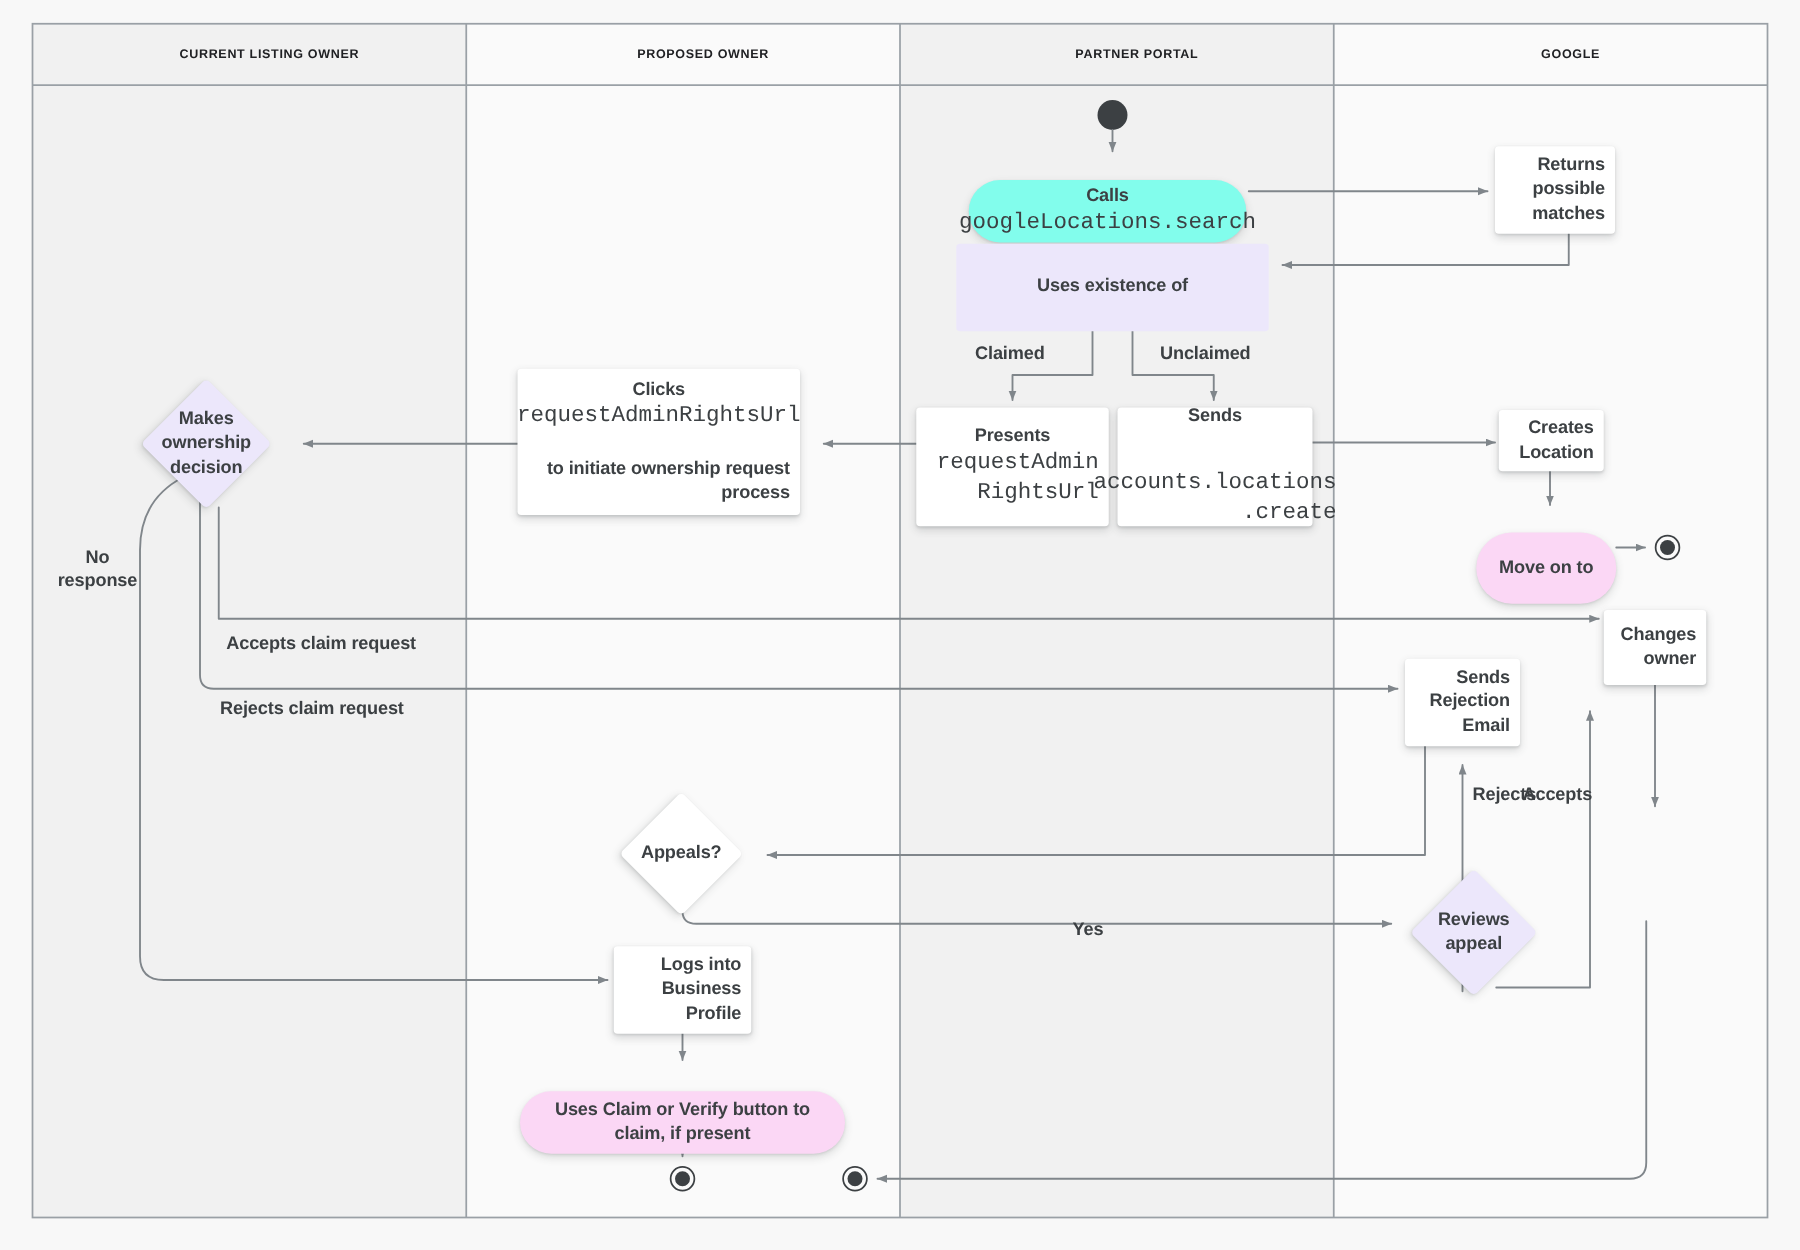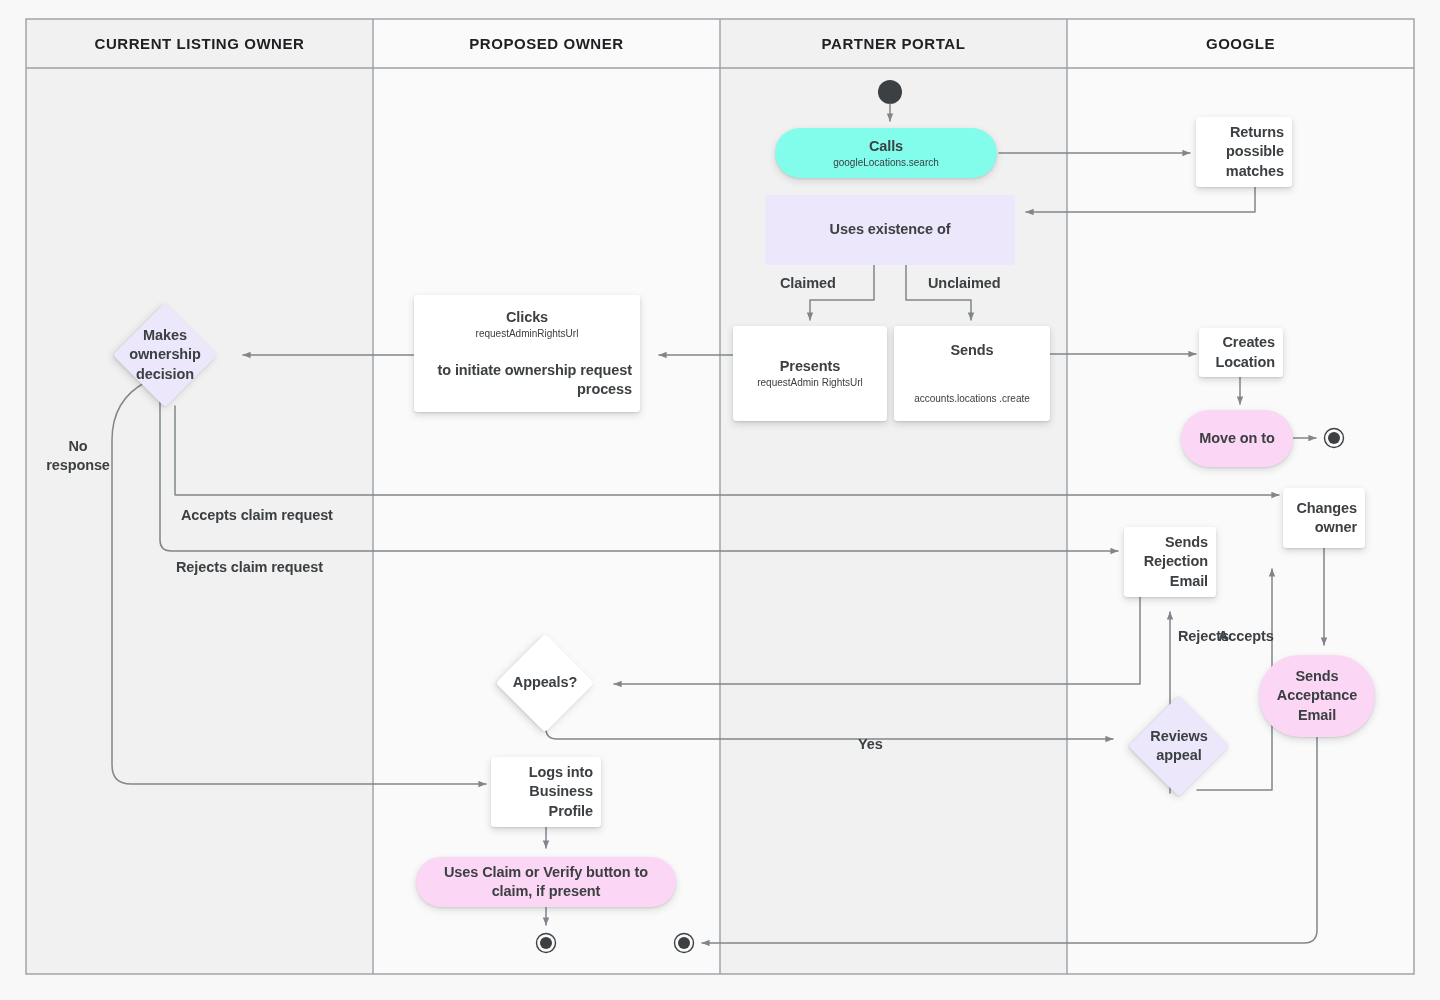--- a/index.html
+++ b/index.html
@@ -37,20 +37,21 @@
     background: #ffffff;
     border-radius: 3px;
     box-shadow: 0 3px 7px rgba(60,64,67,0.19), 0 1px 2px rgba(60,64,67,0.14);
     padding: 6px 8px;
     text-align: right;
   }
   .pill {
     border-radius: 999px;
     box-shadow: 0 3px 7px rgba(60,64,67,0.17), 0 1px 2px rgba(60,64,67,0.12);
     padding: 6px 14px;
+    margin-top: 16px;
   }
   .pill.cyan { background: #82fdec; }
   .pill.pink { background: #fbd7f5; }
   .soft-rect {
     background: #ece7fb;
     border-radius: 3px;
     padding: 6px 10px;
   }
   .diamond {
     background: transparent;
@@ -64,44 +65,45 @@
     box-shadow: 0 3px 7px rgba(60,64,67,0.18), 0 1px 2px rgba(60,64,67,0.12);
   }
   .diamond.lav > .dshape { background: #ece7fb; }
   .diamond.white > .dshape { background: #ffffff; }
   .diamond > .dlabel {
     position: relative;
     z-index: 2;
     width: 132%;
   }
   .mono {
-    font-family: Liberation Sans, sans-serif;
+    font-family: Liberation Mono, monospace;
     font-weight: 400;
-    font-size: 10px;
+    font-size: 18px;
     letter-spacing: 0px;
   }
   .edge-label {
     position: absolute;
     color: #3c4043;
     font-size: 14.5px;
     font-weight: 700;
     line-height: 1.3;
     white-space: pre-line;
     background: transparent;
     letter-spacing: -0.1px;
   }
   .lane-title {
     position: absolute;
     display: flex;
     align-items: center;
     justify-content: center;
     color: #202124;
-    font-size: 15px;
+    font-size: 10px;
     font-weight: 700;
     letter-spacing: 0.55px;
+    padding-left: 16px;
   }
 </style>
 </head>
 <body>
 
 <div id="stage">
 
   <svg id="svg-layer" viewBox="0 0 1440 1000">
     <defs>
       <marker id="arrow" markerWidth="9" markerHeight="9" refX="7.6" refY="3.2" orient="auto" markerUnits="userSpaceOnUse">
@@ -225,21 +227,20 @@
 
   <div class="node diamond lav" style="left:128px; top:318px; width:74px; height:74px;">
     <span class="dshape"></span>
     <span class="dlabel">Makes ownership decision</span>
   </div>
 
   <div class="node rect" style="left:1283px; top:488px; width:82px; height:60px;">Changes owner</div>
 
   <div class="node rect" style="left:1124px; top:527px; width:92px; height:70px;">Sends Rejection Email</div>
 
-  <div class="node pill pink" style="left:1259px; top:655px; width:116px; height:82px;">Sends Acceptance Email</div>
 
   <div class="node diamond white" style="left:510px; top:648px; width:70px; height:70px;">
     <span class="dshape"></span>
     <span class="dlabel">Appeals?</span>
   </div>
 
   <div class="node diamond lav" style="left:1143px; top:710px; width:72px; height:72px;">
     <span class="dshape"></span>
     <span class="dlabel">Reviews appeal</span>
   </div>

